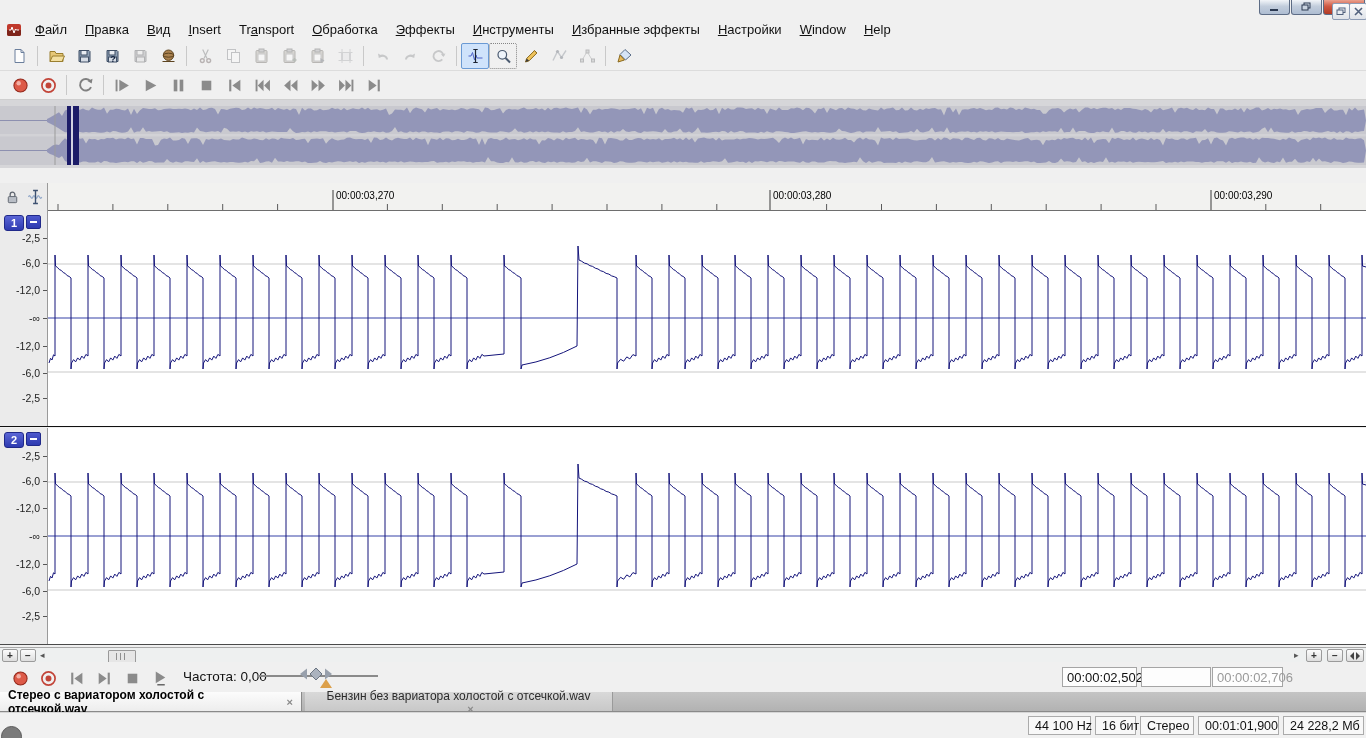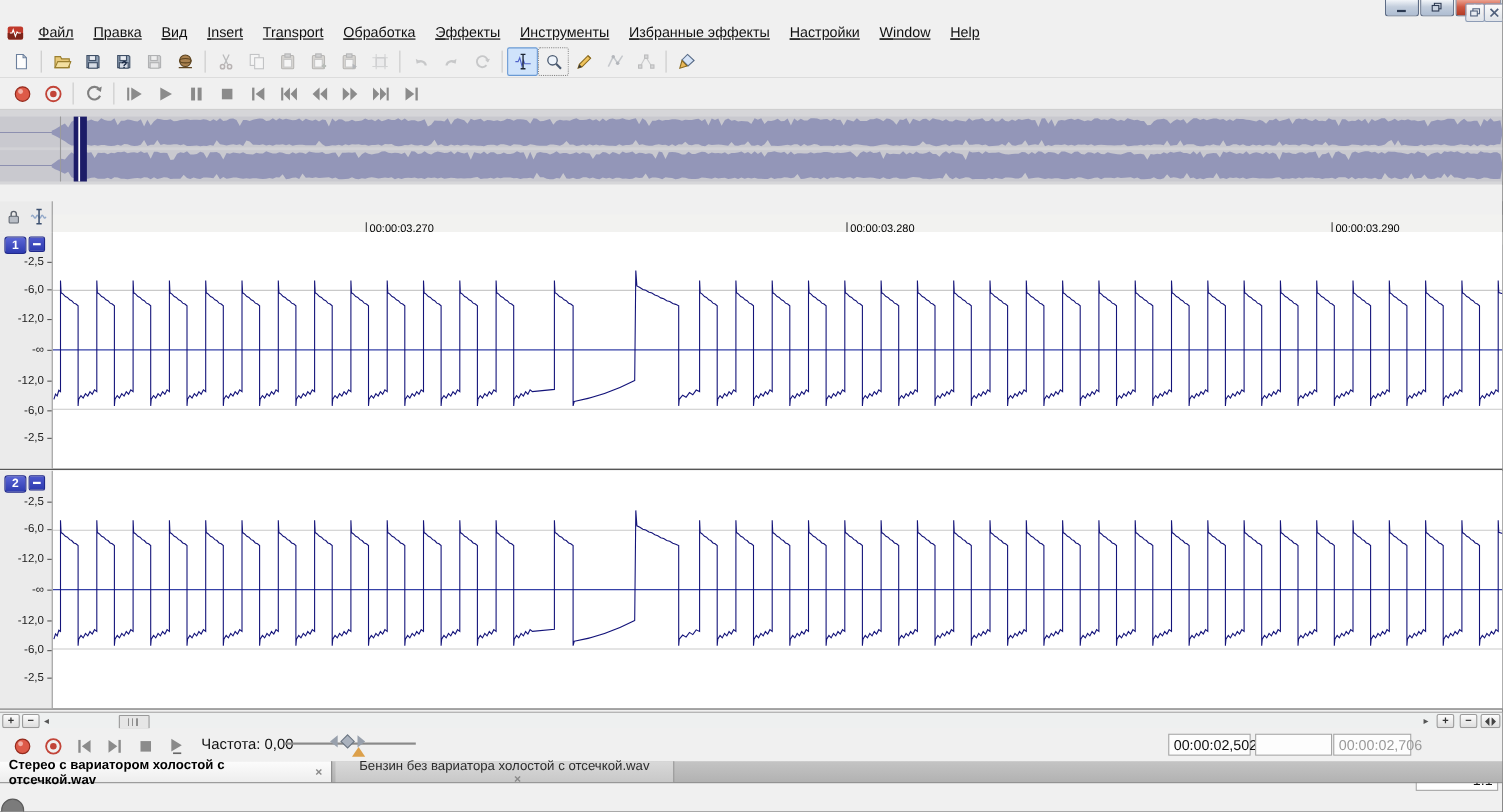--- a/index.html
+++ b/index.html
@@ -9,41 +9,41 @@
   
   #titlebar{left:0;top:0;width:1366px;height:17px;background:linear-gradient(#d2dcea,#aebdd2);
             border-bottom:1px solid #8795ab;display:flex;align-items:center;}
   #title-text{font-size:11.5px;color:#0c0c0c;margin-left:5px;white-space:nowrap;}
   .wbtn{position:absolute;top:0;height:15px;border:1px solid #5d6c85;border-top:none;
         border-radius:0 0 3px 3px;display:flex;align-items:center;justify-content:center;
         font-size:10px;color:#2c3a52;background:linear-gradient(#f2f5f9,#c2cddc 45%,#aebdd2);box-sizing:border-box;}
   #btn-close{background:linear-gradient(#eba18f,#cf5943 45%,#b13a24);color:#fff;}
   
   #menubar{left:0;top:17px;width:1366px;height:25px;background:#f0f0f0;display:flex;align-items:center;}
-  #menu-items{display:flex;align-items:flex-start;height:100%;text-decoration:underline;}
+  #menu-items{display:flex;align-items:flex-start;height:100%;}
   .menu-item{font-size:13px;color:#111;padding:0 9px;line-height:25px;cursor:default;}
   .mdibtn{position:absolute;top:3px;width:16px;height:15px;border:1px solid #8d9cb5;background:linear-gradient(#fbfbfb,#dfe3e9);
           display:flex;align-items:center;justify-content:center;border-radius:2px;}
   
   #toolbar{left:0;top:42px;width:1366px;height:29px;background:#f0f0f0;border-bottom:1px solid #dcdcdc;
            display:flex;align-items:center;padding-left:5px;box-sizing:border-box;}
   #transportbar{left:0;top:71px;width:1366px;height:29px;background:#f0f0f0;border-bottom:1px solid #cfcfcf;
            display:flex;align-items:center;padding-left:6px;box-sizing:border-box;}
   .tbtn{width:26px;height:24px;display:flex;align-items:center;justify-content:center;
         border:1px solid transparent;border-radius:2px;flex:0 0 auto;}
   .tbtn.disabled{opacity:.38;filter:grayscale(.85);}
   .tbtn.active{background:#cfe3fb;border-color:#6a9ad4;}
   .tbtn.boxed{border:1px dotted #858585;}
   .tsep{width:1px;height:20px;background:#c9c9c9;margin:0 4px;flex:0 0 auto;}
   
   #overview{left:0;top:100px;width:1366px;height:68px;}
   #midgap{left:0;top:168px;width:1366px;height:15px;background:#f0f0f0;}
   #ruler-gutter{left:0;top:183px;width:48px;height:28px;background:#ebebeb;border-right:1px solid #9a9a9a;
                 box-sizing:border-box;display:flex;align-items:center;gap:7px;padding-left:5px;}
-  #ruler{left:48px;top:183px;width:1318px;height:28px;margin-top:12px;}
+  #ruler{left:48px;top:183px;width:1318px;height:28px;}
   .channel{background:#fff;}
   .gutter{position:absolute;left:0;top:0;width:48px;height:100%;background:#ebebeb;border-right:1px solid #9a9a9a;box-sizing:border-box;}
   .badge-num{position:absolute;left:4px;top:4px;width:20px;height:16px;border-radius:3px;
              background:linear-gradient(#5b66d6,#2e3bb0);border:1px solid #20298a;color:#fff;
              font-size:11px;font-weight:bold;display:flex;align-items:center;justify-content:center;box-sizing:border-box;}
   .badge-min{position:absolute;left:26px;top:4px;width:15px;height:14px;border-radius:2px;
              background:linear-gradient(#4d58cc,#2e3bb0);border:1px solid #20298a;box-sizing:border-box;
              display:flex;align-items:center;justify-content:center;}
   .badge-min i{display:block;width:7px;height:2px;background:#fff;}
   .db-label{position:absolute;left:0;width:40px;text-align:right;font-size:10.5px;color:#222;line-height:12px;}
@@ -578,14 +578,21 @@
       <div class="tab active">
         <span>Стерео с вариатором холостой с отсечкой.wav</span>
         <span class="x">×</span>
       </div>
       <div class="tab inactive">
         <span>Бензин без вариатора холостой с отсечкой.wav</span>
         <span class="x">×</span>
       </div>
     </div>
 
+  <div class="abs" id="statusbar">
+      <div class="statbox" style="left: 1028px; width: 63px;">44 100 Hz</div>
+      <div class="statbox" style="left: 1095px; width: 41px;">16 бит</div>
+      <div class="statbox" style="left: 1140px; width: 54px;">Стерео</div>
+      <div class="statbox" style="left: 1198px; width: 81px;">00:01:01,900</div>
+      <div class="statbox" style="left: 1283px; width: 81px;">24 228,2 Мб</div>
+    </div>
   <div class="abs" id="corner-circle"></div>
 </div>
 
 </body></html>

